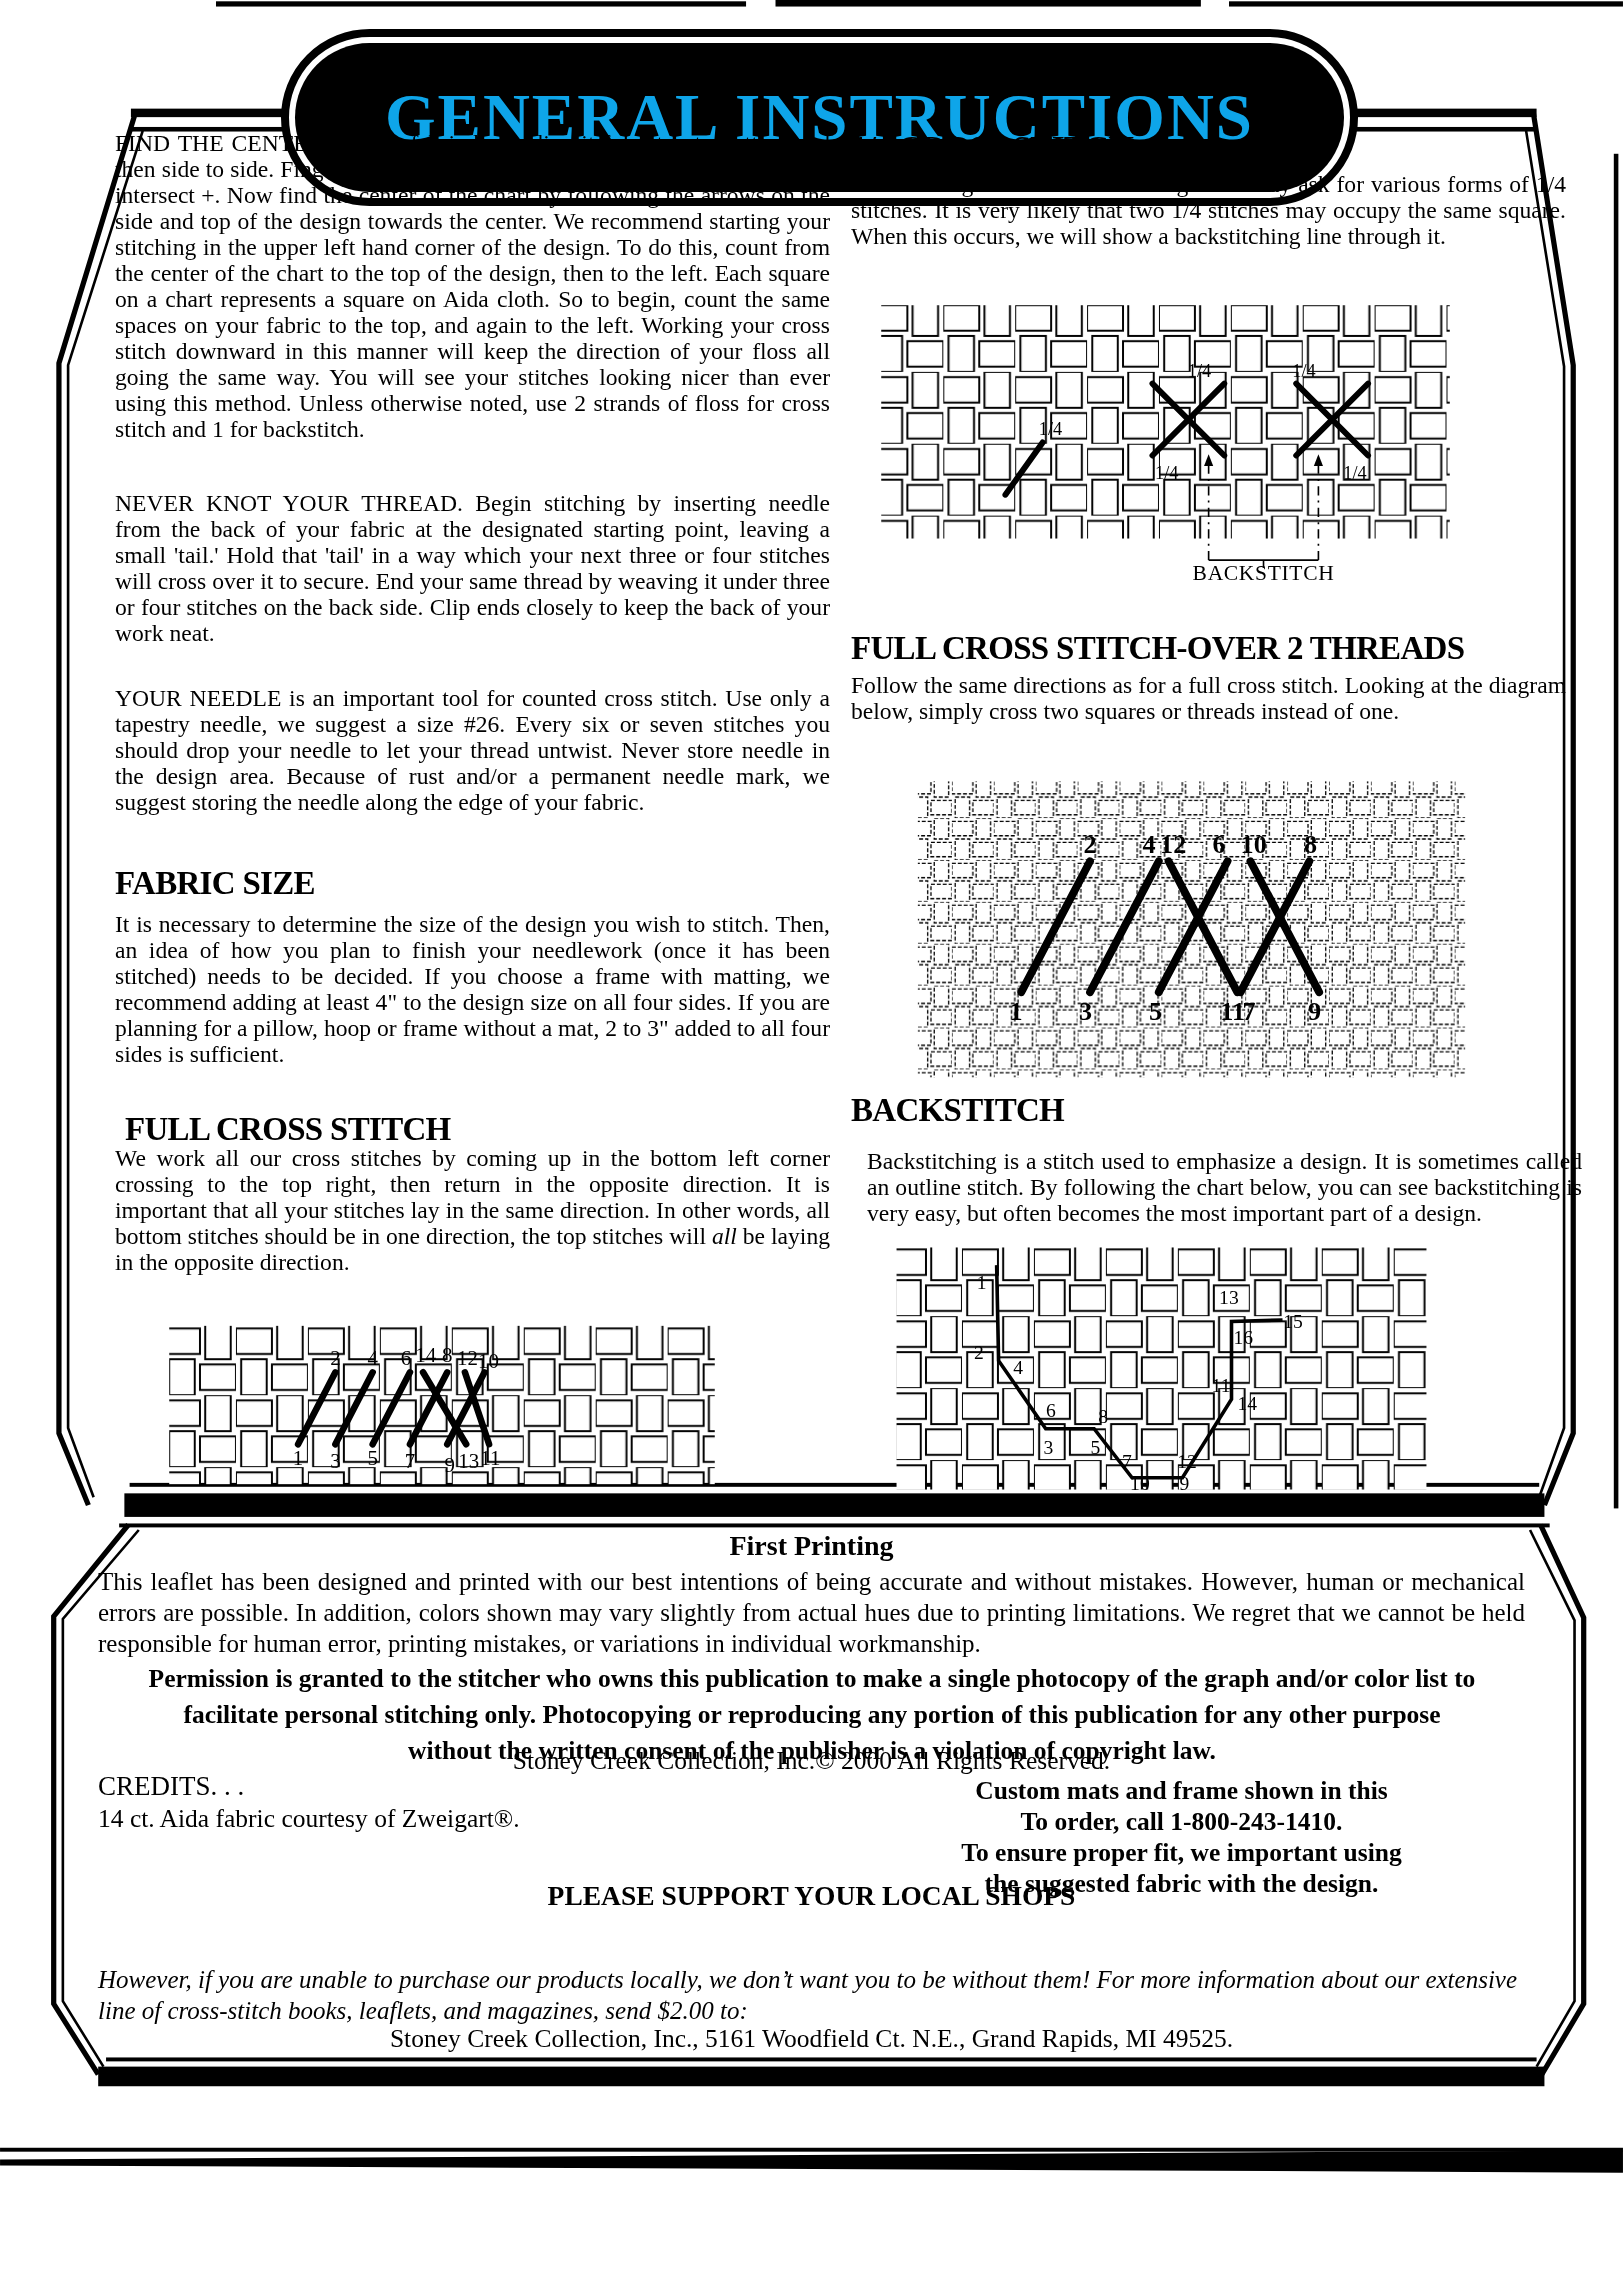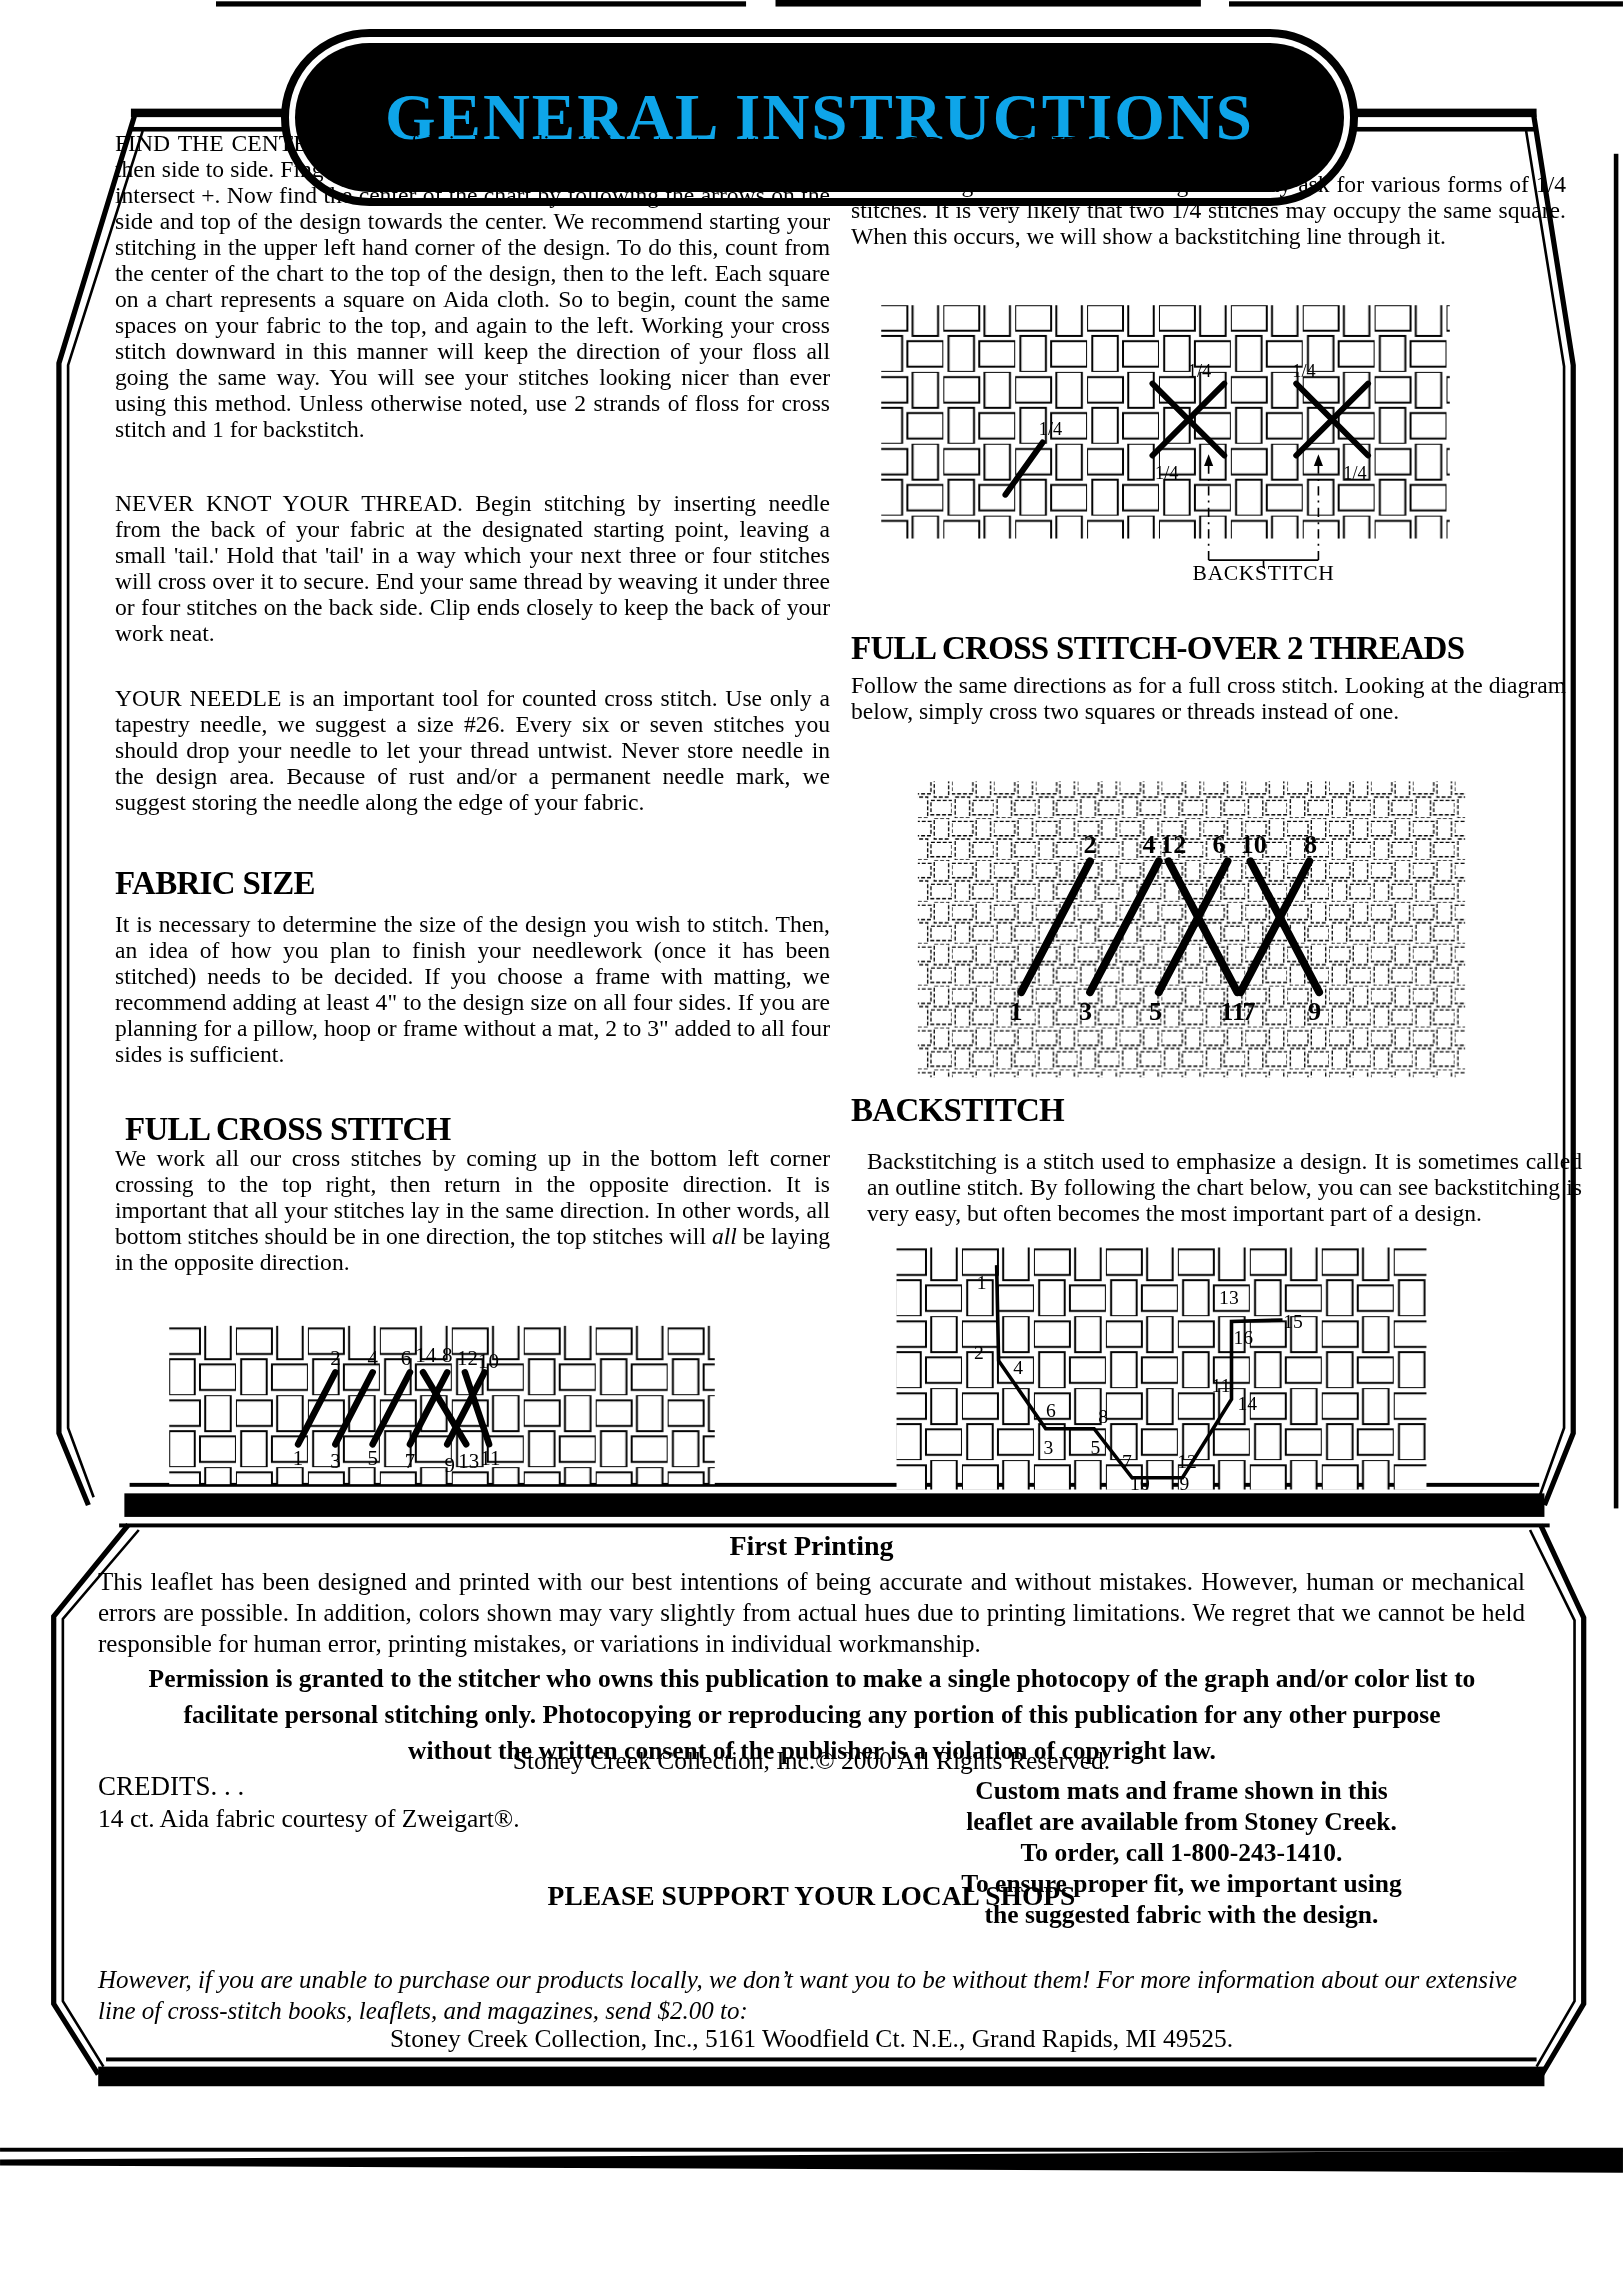--- a/index.html
+++ b/index.html
@@ -248,21 +248,20 @@
   <p class="f-permission" style="top:1661px;margin:0;">Permission is granted to the stitcher who owns this publication to make a single photocopy of the graph and/or color list to facilitate personal stitching only. Photocopying or reproducing any portion of this publication for any other purpose without the written consent of the publisher is a violation of copyright law.</p>
 
   <div class="f-center f-line" style="top:1746px;">Stoney Creek Collection, Inc.© 2000 All Rights Reserved.</div>
 
   <div class="abs f-line" style="left:98px;top:1771px;font-size:27px;">CREDITS. . .</div>
 
   <div class="abs f-line" style="left:98px;top:1804px;">14 ct. Aida fabric courtesy of Zweigart®.</div>
 
   <div class="custom-mats" style="top:1775px;">
     <div>Custom mats and frame shown in this</div>
-    <div>leaflet are available from Stoney Creek.</div>
     <div>To order, call 1-800-243-1410.</div>
     <div>To ensure proper fit, we important using</div>
     <div>the suggested fabric with the design.</div>
   </div>
 
   <div class="f-center support-h" style="top:1880px;">PLEASE SUPPORT YOUR LOCAL SHOPS</div>
 
   <p class="f-par ital" style="left:98px;top:1964px;width:1427px;margin:0;text-align:left;">However, if you are unable to purchase our products locally, we don’t want you to be without them! For more information about our extensive line of cross-stitch books, leaflets, and magazines, send $2.00 to:</p>
 
   <div class="f-center f-line" style="top:2024px;">Stoney Creek Collection, Inc., 5161 Woodfield Ct. N.E., Grand Rapids, MI 49525.</div>

